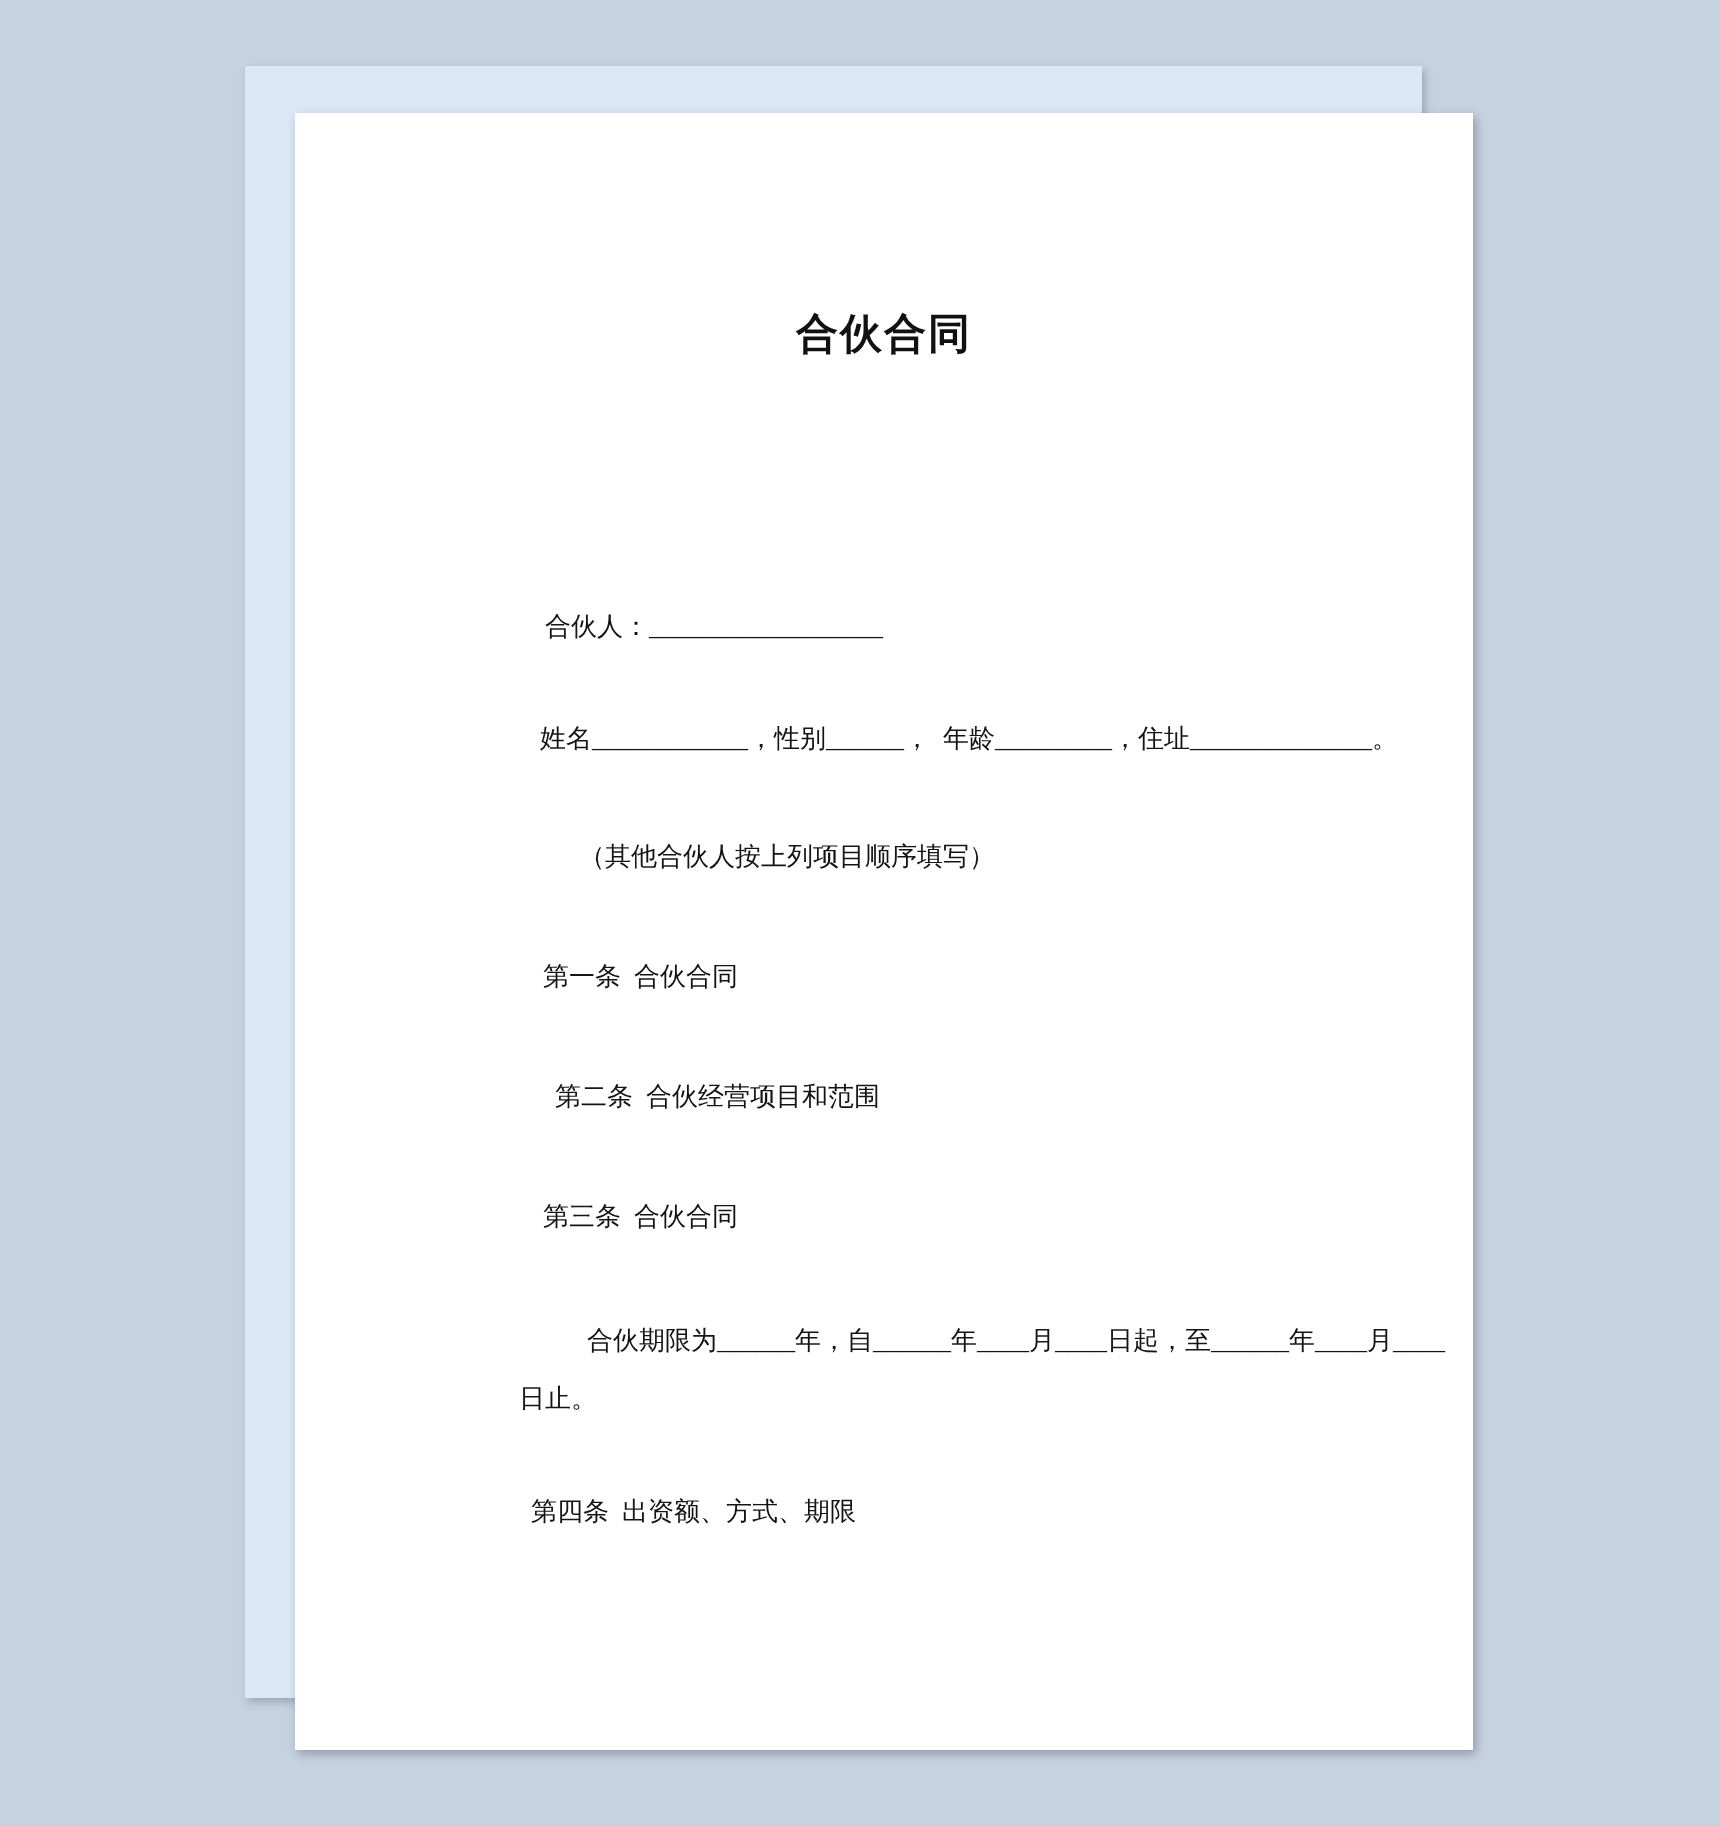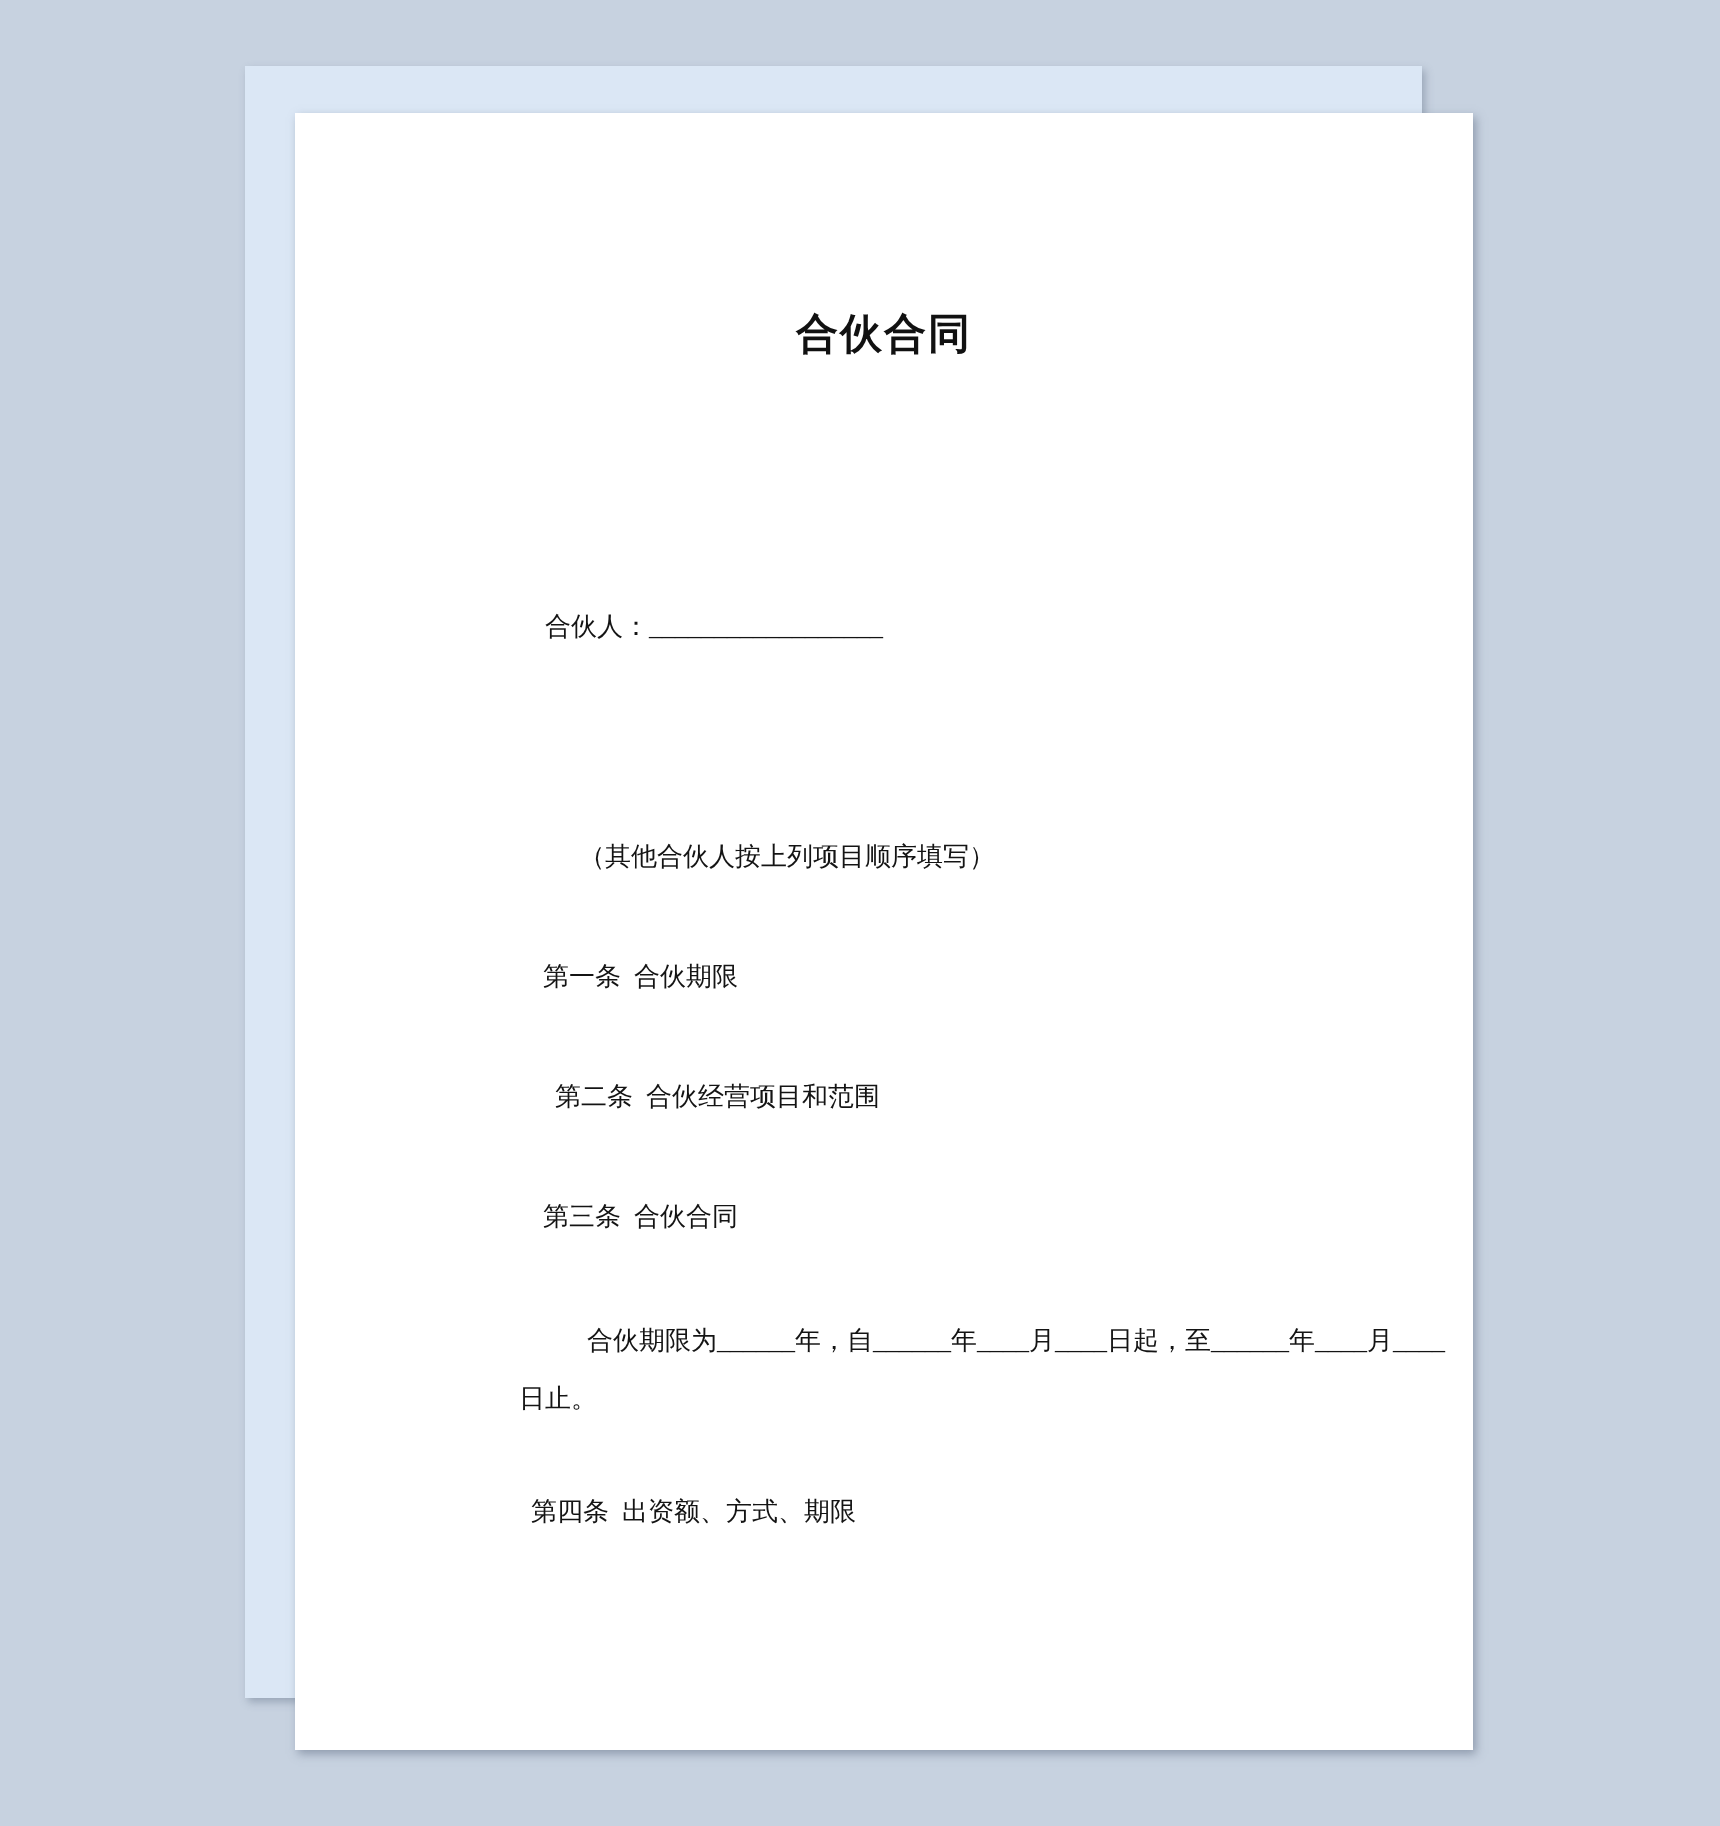--- a/index.html
+++ b/index.html
@@ -74,24 +74,25 @@
 <div class="canvas">
 
   <div class="back-page"></div>
 
   <div class="page">
 
     <div class="doc-title">合伙合同</div>
 
     <div class="doc-line l-party">合伙人：__________________</div>
 
+    <div class="doc-line l-name">姓名____________，性别______，  年龄_________，住址______________。</div>
 
     <div class="doc-line l-note">（其他合伙人按上列项目顺序填写）</div>
 
-    <div class="doc-line l-art1">第一条  合伙期限</div>
+    <div class="doc-line l-art1">第一条  合伙合同</div>
 
     <div class="doc-line l-art2">第二条  合伙经营项目和范围</div>
 
     <div class="doc-line l-art3">第三条  合伙合同</div>
 
     <div class="doc-line l-term1">合伙期限为______年，自______年____月____日起，至______年____月____</div>
 
     <div class="doc-line l-term2">日止。</div>
 
     <div class="doc-line l-art4">第四条  出资额、方式、期限</div>

